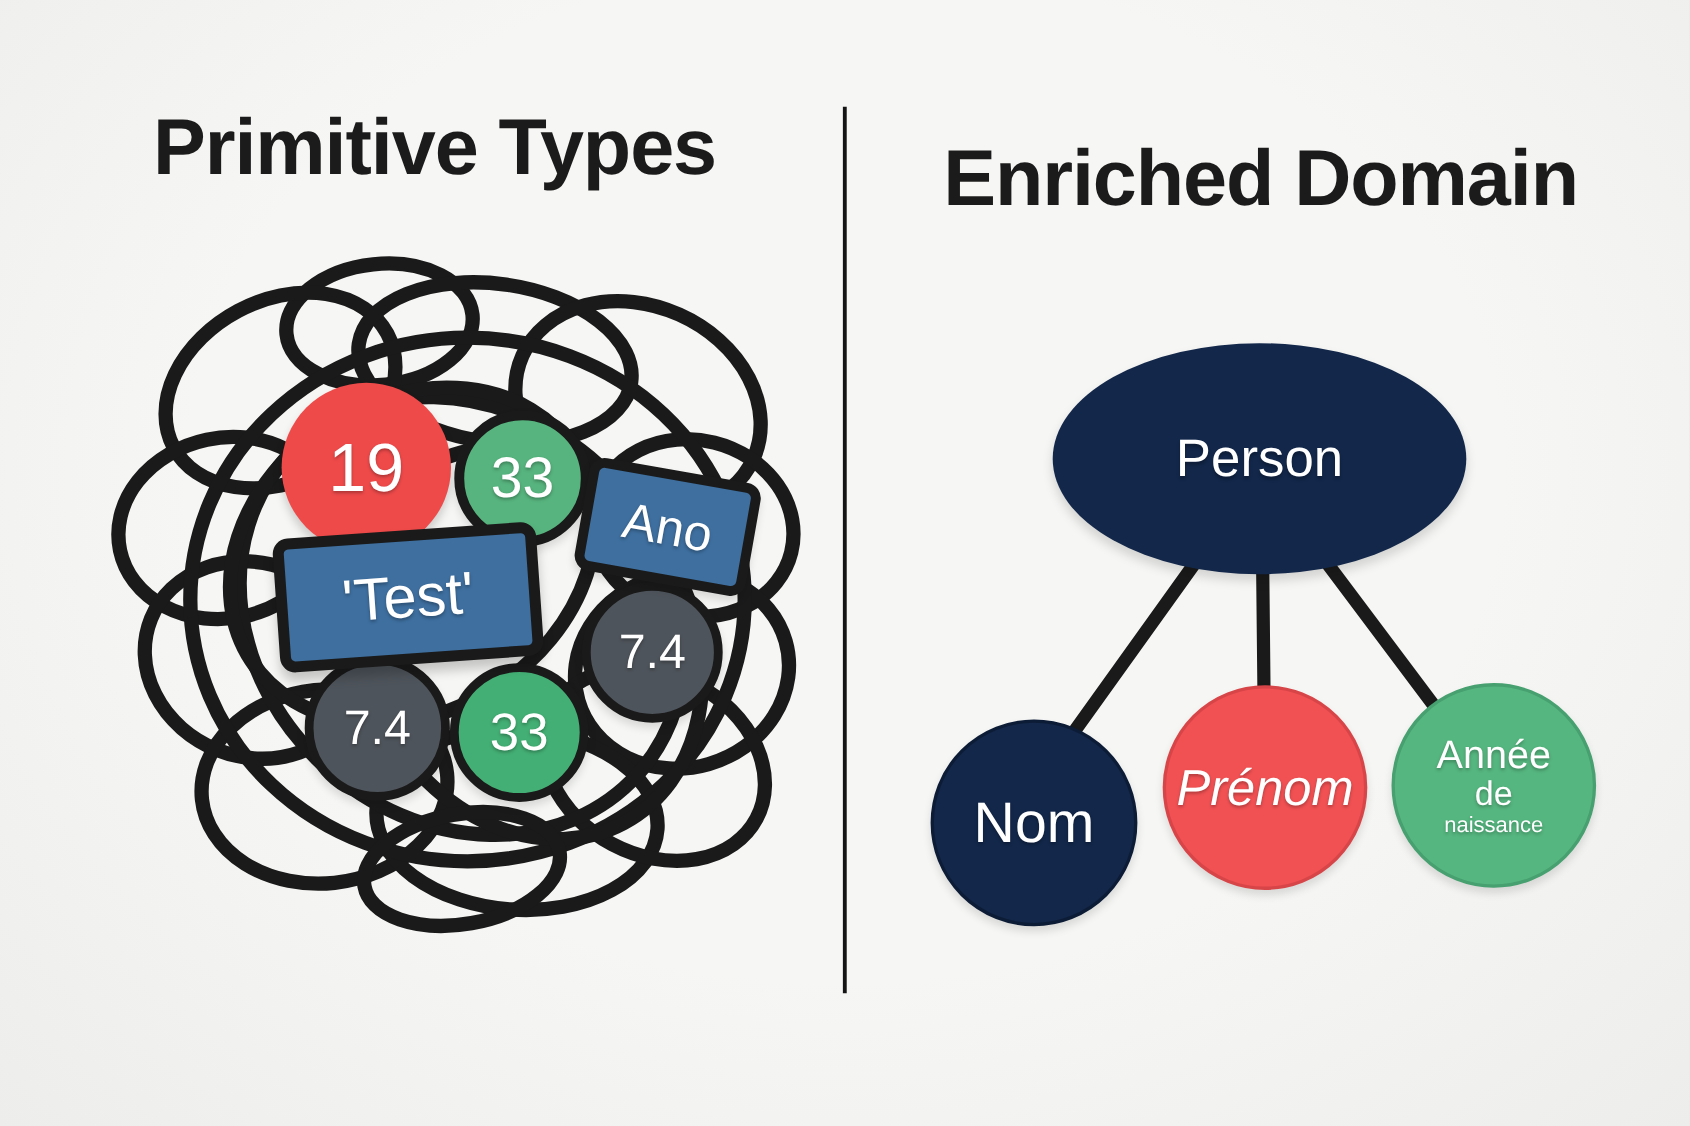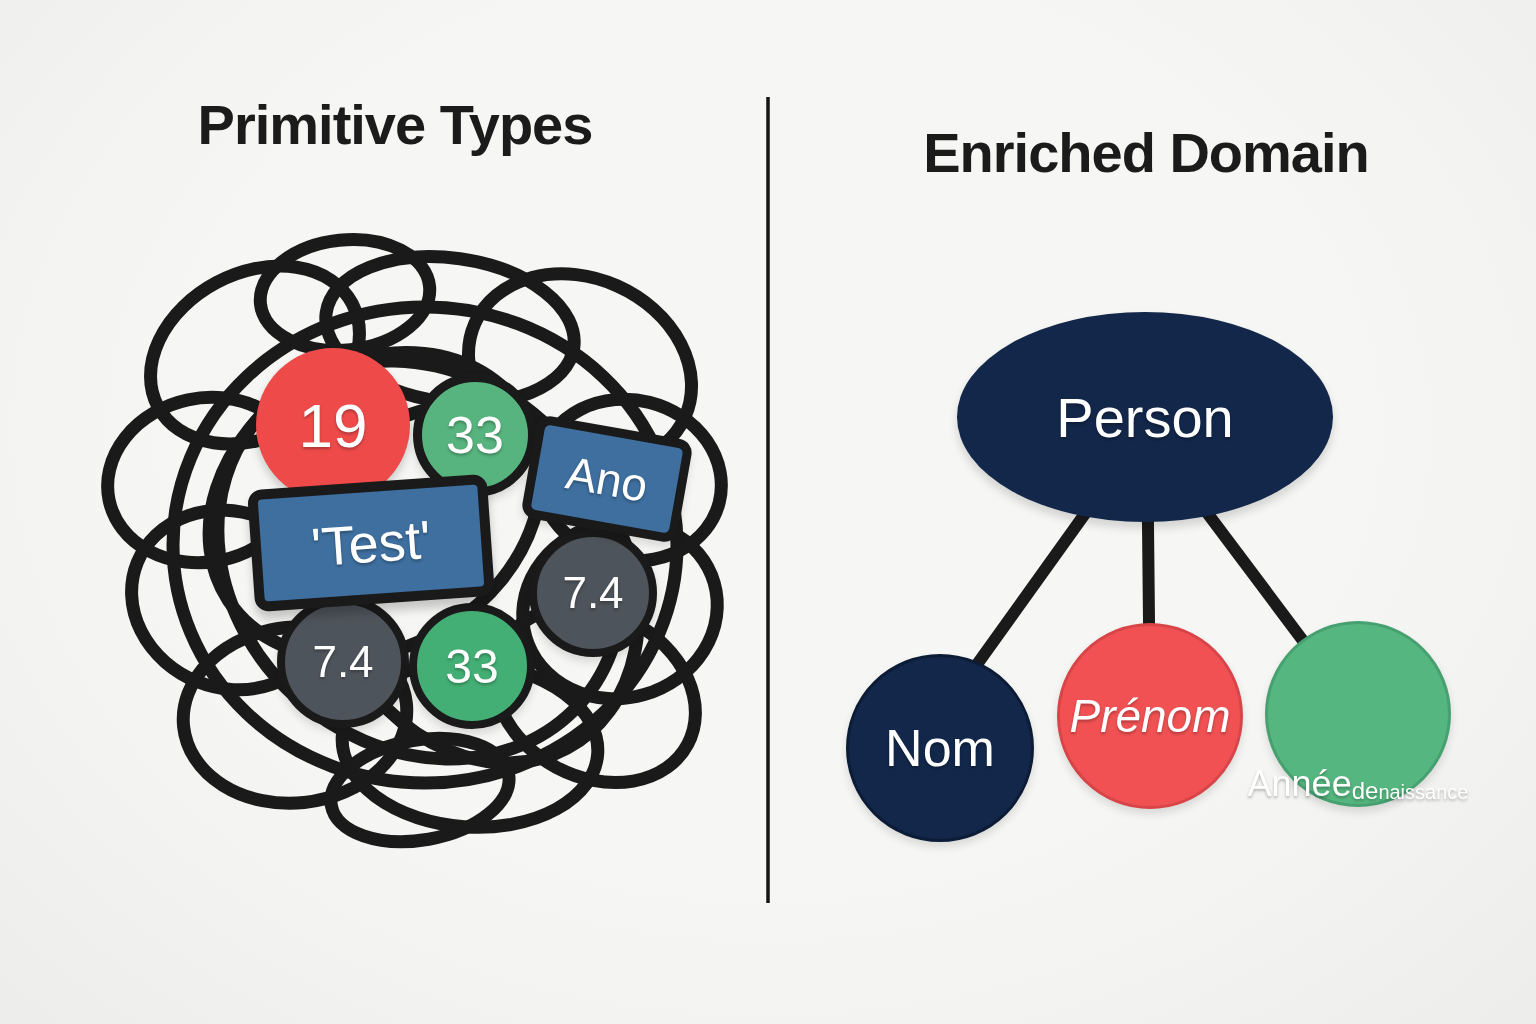--- a/index.html
+++ b/index.html
@@ -6,21 +6,21 @@
   .canvas {
     position: relative;
     width: 1536px; height: 1024px;
     background: radial-gradient(ellipse at 50% 42%, #f6f6f4 55%, #ededeb 100%);
     overflow: hidden;
     font-family: "Liberation Sans", "DejaVu Sans", sans-serif;
   }
   .title {
     position: absolute;
     text-align: center;
-    font-size: 56px;
+    font-size: 72px;
     font-weight: 700;
     letter-spacing: -1px;
     line-height: 1.12;
     color: #1b1b1b;
   }
   #title-left  { left: 110px; top: 94px; width: 570px; }
   #title-right { left: 856px; top: 94px; width: 580px; margin-top: 28px; }
 
   svg.art { position: absolute; left: 0; top: 0; }
 
@@ -40,26 +40,26 @@
   
   #shape-19       { left: 256px; top: 348px; width: 154px; height: 154px; background: #ee4a4a; font-size: 62px; box-shadow: 0 6px 9px rgba(0,0,0,0.18); }
   #shape-33-top   { left: 413px; top: 373px; width: 124px; height: 124px; background: #57b47e; border: 9px solid #1a1a1a; font-size: 52px; }
   #shape-74-right { left: 529px; top: 529px; width: 128px; height: 128px; background: #4e545b; border: 8px solid #1a1a1a; font-size: 44px; }
   #shape-ano      { left: 528px; top: 427px; width: 158px; height: 104px; background: #3e6f9f; border: 9px solid #1a1a1a; font-size: 46px; transform: rotate(10deg); }
   #shape-74-left  { left: 277px; top: 596px; width: 132px; height: 132px; background: #4e545b; border: 8px solid #1a1a1a; font-size: 44px; }
   #shape-33-bottom{ left: 409px; top: 603px; width: 126px; height: 126px; background: #43af74; border: 8px solid #1a1a1a; font-size: 48px; }
   #shape-test     { left: 251px; top: 482px; width: 240px; height: 122px; background: #3e6f9f; border: 10px solid #1a1a1a; font-size: 54px; transform: rotate(-4deg); box-shadow: 0 8px 10px rgba(0,0,0,0.2); }
 
   
-  #node-person { left: 957px; top: 312px; width: 376px; height: 210px; background: #12274a; border-radius: 50%; font-size: 56px; box-shadow: 0 6px 10px rgba(0,0,0,0.15); text-align: center; }
+  #node-person { left: 957px; top: 312px; width: 376px; height: 210px; background: #12274a; border-radius: 50%; font-size: 48px; box-shadow: 0 6px 10px rgba(0,0,0,0.15); text-align: center; }
   #node-nom    { left: 846px;  top: 654px; width: 188px; height: 188px; background: #12274a; border: 3px solid #0d1c36; font-size: 52px; }
   #node-prenom { left: 1057px; top: 623px; width: 186px; height: 186px; background: #f15153; border: 3px solid #d84548; font-size: 46px; font-style: italic; }
-  #node-annee  { left: 1265px; top: 621px; width: 186px; height: 186px; background: #55b67f; border: 3px solid #46a06f; text-align: center; flex-direction: row; align-items: flex-end; }
+  #node-annee  { left: 1265px; top: 621px; width: 186px; height: 186px; background: #55b67f; border: 3px solid #46a06f; text-align: center; flex-direction: column; }
   #node-annee .l1 { font-size: 36px; line-height: 1.1; }
-  #node-annee .l2 { font-size: 24px; line-height: 1.1; }
+  #node-annee .l2 { font-size: 31px; line-height: 1.1; }
   #node-annee .l3 { font-size: 20px; line-height: 1.15; }
 </style>
 </head>
 <body>
 
 <div class="canvas">
 
   <div class="title" id="title-left">
     <span>Primitive Types</span><br>
   </div>

